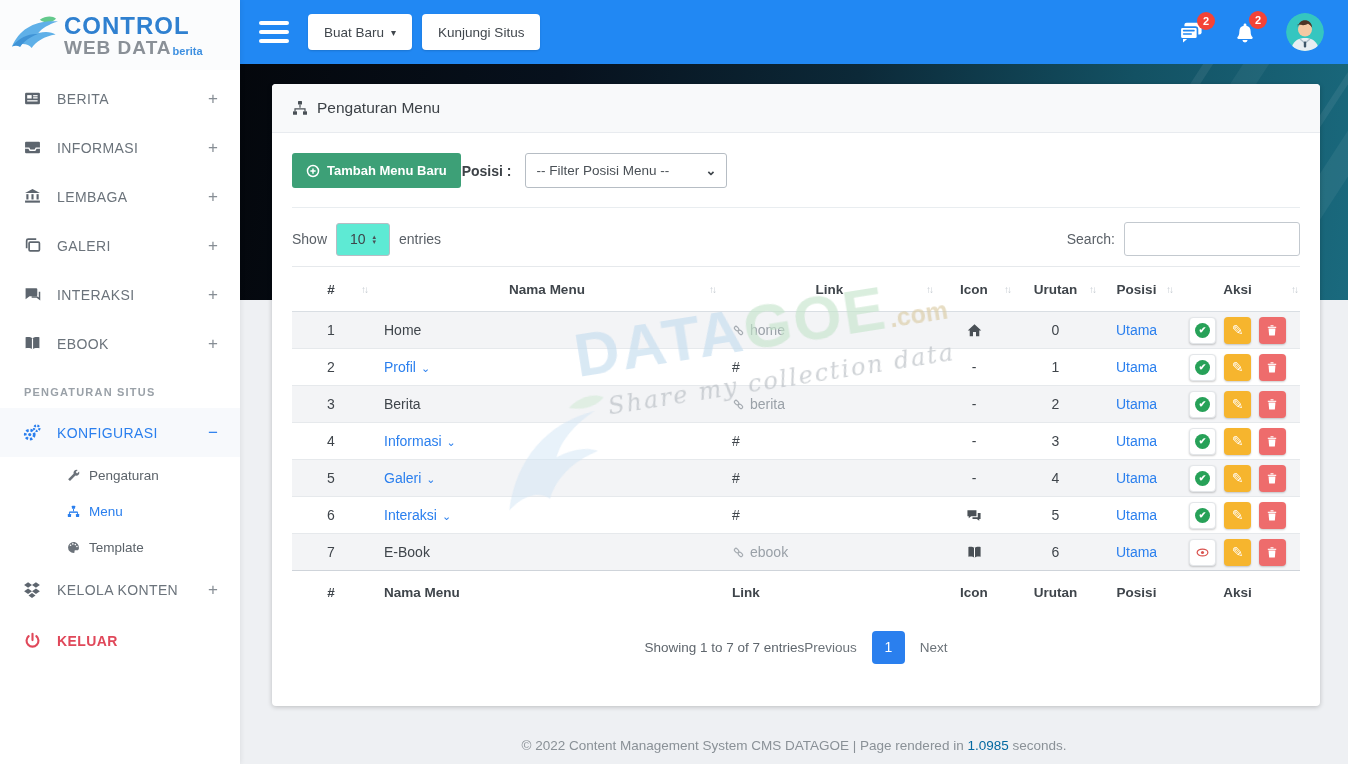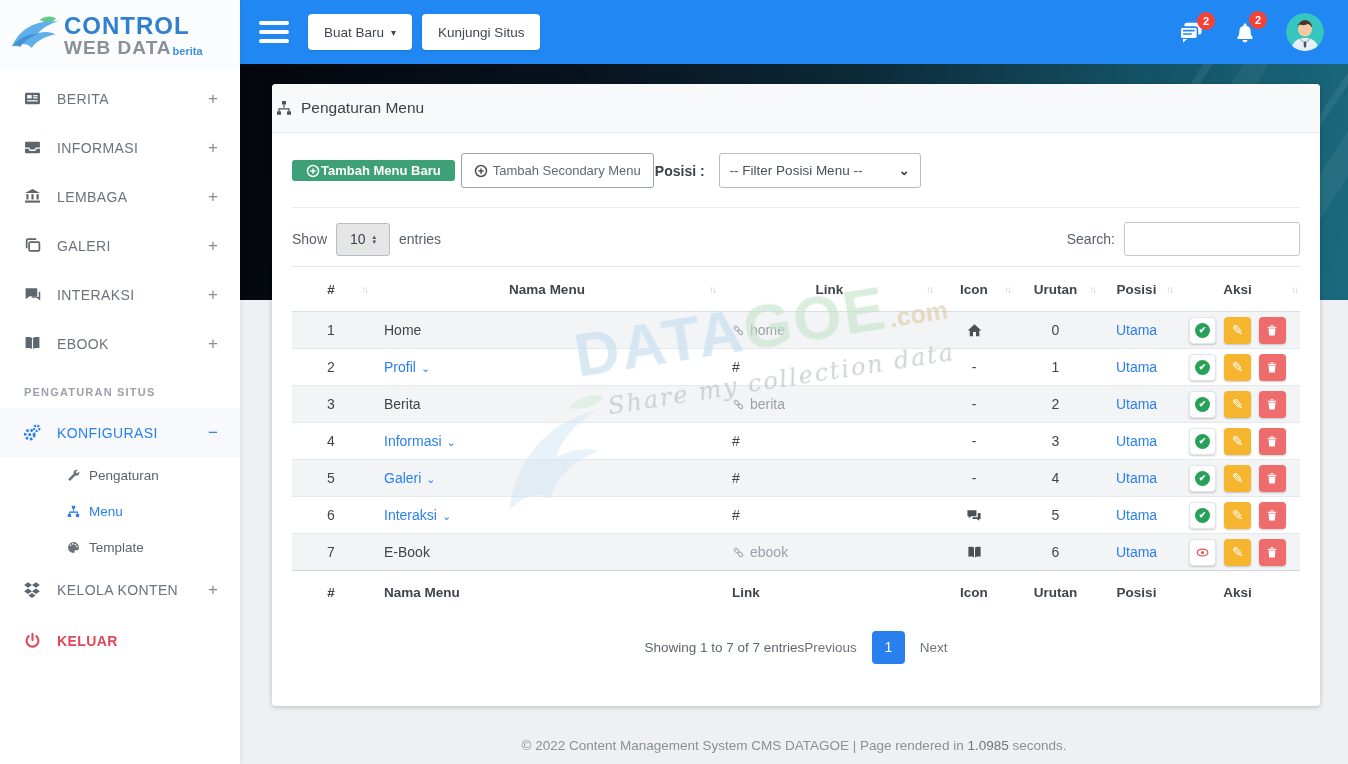--- a/index.html
+++ b/index.html
@@ -43,33 +43,33 @@
   .sub-item{height:36px;display:flex;align-items:center;padding-left:65px;color:#5c636a;font-size:13.5px;cursor:pointer}
   .sub-ico{width:17px;margin-right:7px;color:#6b727a;display:flex;justify-content:center}
   .sub-item.active{color:#2a7fee}
   .sub-item.active .sub-ico{color:#2a7fee}
   .nav-item.keluar{color:#e0485a;margin-top:2px}
   .nav-item.keluar .nav-ico{color:#e0485a}
   .nav-item.keluar .nav-label{font-weight:700}
 
   
   .card{position:absolute;left:272px;top:84px;width:1048px;min-height:596px;background:#fff;border-radius:4px;box-shadow:0 1px 5px rgba(0,0,0,.22);z-index:10;padding-bottom:22px}
-  .card-header{padding:15px 4px;background:#f8f9fa;border-bottom:1px solid #e8ebef;border-radius:4px 4px 0 0;display:flex;align-items:center;gap:9px;color:#3d4247;font-size:15.5px;font-weight:500}
+  .card-header{padding:15px 20px;background:#f8f9fa;border-bottom:1px solid #e8ebef;border-radius:4px 4px 0 0;display:flex;align-items:center;gap:9px;color:#3d4247;font-size:15.5px;font-weight:500}
   .card-header svg{color:#4a5056}
   .card-body{padding:20px}
   .toolbar{display:flex;align-items:center}
-  .btn-green{background:#3da077;color:#fff;border:none;border-radius:3px;height:21px;padding:0 14px;font-size:13px;font-weight:700;display:inline-flex;align-items:center;gap:1px}
+  .btn-green{background:#3da077;color:#fff;border:none;border-radius:3px;height:35px;padding:0 14px;font-size:13px;font-weight:700;display:inline-flex;align-items:center;gap:7px}
   .btn-outline{background:#fff;border:1px solid #9aa1a8;border-radius:3px;height:35px;padding:0 12px;font-size:13px;color:#63696f;display:inline-flex;align-items:center;gap:5px;font-weight:500;margin-left:6px}
   .posisi-label{margin-left:1px;font-size:14px;color:#3d4247;font-weight:700}
   .filter-select{margin-left:14px;width:202px;height:35px;border:1px solid #b6bdc4;border-radius:3px;display:flex;align-items:center;justify-content:space-between;padding:0 10px;font-size:13.5px;color:#4a5056;background:#fff;cursor:pointer}
   .chev{font-size:13px;font-weight:700;color:#3e444a}
   .divider{border-top:1px solid #e9edf0;margin:19px 0 0}
   .controls{display:flex;align-items:center;justify-content:space-between;margin:14px 0 10px}
   .show-group,.search-group{display:flex;align-items:center;gap:9px;font-size:14px;color:#5a6067}
-  .show-box{width:54px;height:33px;border:1px solid #b6bdc4;border-radius:3px;display:flex;align-items:center;justify-content:center;gap:7px;font-size:14px;color:#3e444a;background:#e5e5e5;cursor:pointer}
+  .show-box{width:54px;height:33px;border:1px solid #b6bdc4;border-radius:3px;display:flex;align-items:center;justify-content:center;gap:7px;font-size:14px;color:#3e444a;background:#5eead4;cursor:pointer}
   .mini-arrows{display:flex;flex-direction:column;align-items:center;font-size:7px;color:#4a5056;line-height:5px}
   .search-input{width:176px;height:34px;border:1px solid #c3c9cf;border-radius:3px;padding:0 8px;font-size:13.5px;outline:none}
 
   
   table{width:100%;border-collapse:collapse;font-size:14px;color:#3f454b}
   thead th{height:45px;padding:0 8px;border-top:1px solid #e6e9ec;border-bottom:1px solid #d9dee3;font-weight:700;font-size:13.5px;position:relative}
   .sort{position:absolute;right:3px;top:50%;transform:translateY(-50%);font-size:10px;color:#c4cad0;letter-spacing:-2px;font-weight:400}
   tbody td{height:37px;padding:0 8px;border-top:1px solid #e6e9ec}
   tbody tr.odd{background:#f3f4f6}
   tfoot th{height:43px;padding:0 8px;border-top:1px solid #cfd4da;font-weight:700;font-size:13.5px}
@@ -95,21 +95,21 @@
   .watermark{position:absolute;left:480px;top:288px;width:600px;transform:rotate(-9deg);pointer-events:none;z-index:15;opacity:.62}
   .wm-row{display:flex;align-items:baseline;margin-left:95px}
   .wm-big{font-size:62px;font-weight:800;letter-spacing:2px;color:#c2dbee}
   .wm-green{color:#c4e3ca}
   .wm-com{font-size:25px;color:#d8c89e;font-weight:700;margin-left:2px}
   .wm-script{font-family:"DejaVu Serif",serif;font-style:italic;font-size:24px;color:#b2b8be;margin:6px 0 0 120px;letter-spacing:2px}
   .wm-swoosh{position:absolute;left:-14px;top:58px}
 
   
   .page-footer{position:absolute;left:240px;right:0;top:738px;text-align:center;font-size:13.5px;color:#8a9197;z-index:5}
-  .time{color:#737373}
+  .time{color:#0369a1}
 </style>
 </head>
 <body>
 
 <div class="topbar">
   <div class="hamburger">
       <div></div>
       <div></div>
       <div></div>
     </div>
@@ -325,27 +325,20 @@
   </div>
 
   <div class="card-body">
     <div class="toolbar">
       <button class="btn-green">
         <svg width="14" height="14" viewBox="0 0 16 16" fill="none" stroke="#fff" stroke-width="1.7">
             <circle cx="8" cy="8" r="6.3"></circle>
             <path d="M8 5v6M5 8h6"></path>
           </svg>
         <span>Tambah Menu Baru</span>
-      </button>
-      <button class="btn-outline">
-        <svg width="14" height="14" viewBox="0 0 16 16" fill="none" stroke="#4a5056" stroke-width="1.7">
-            <circle cx="8" cy="8" r="6.3"></circle>
-            <path d="M8 5v6M5 8h6"></path>
-          </svg>
-        <span>Tambah Secondary Menu</span>
       </button>
       <span class="posisi-label">Posisi :</span>
       <div class="filter-select">
         <span>-- Filter Posisi Menu --</span>
         <span class="chev">⌄</span>
       </div>
     </div>
 
     <div class="divider"></div>
 

